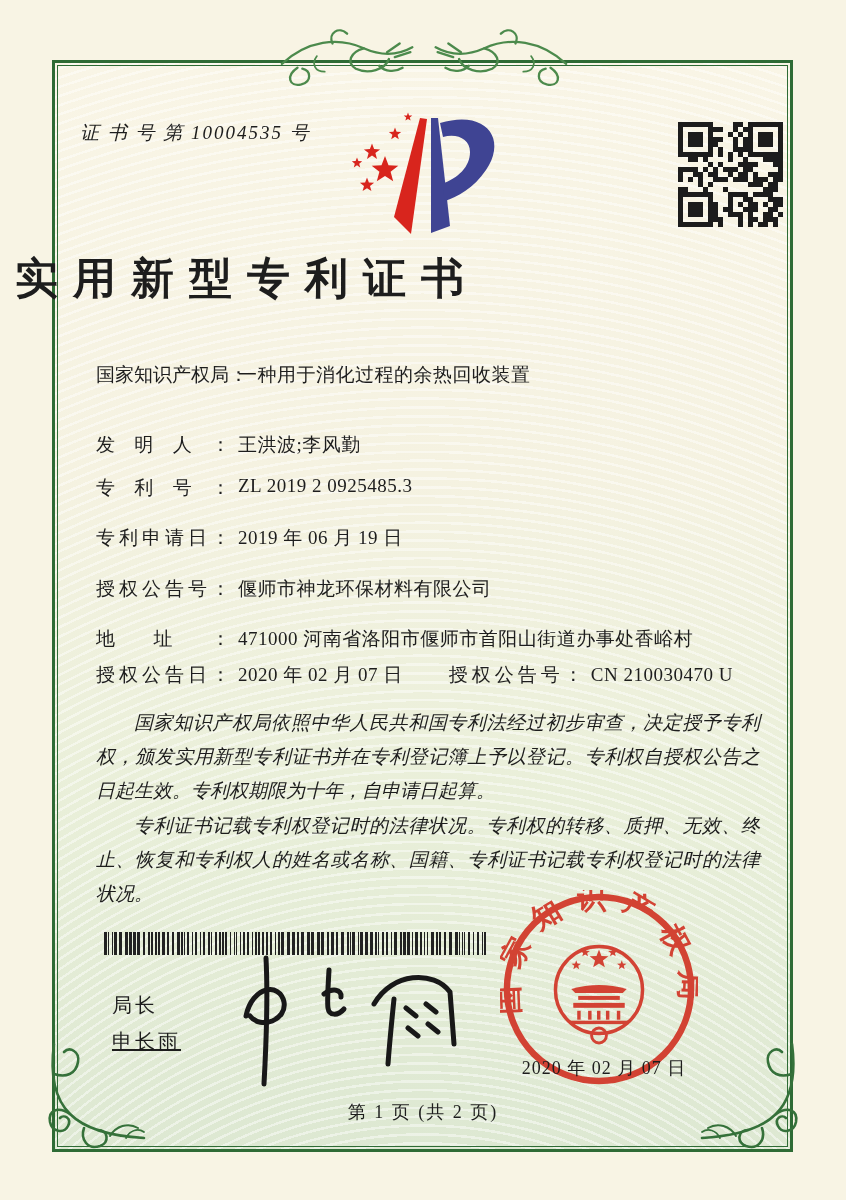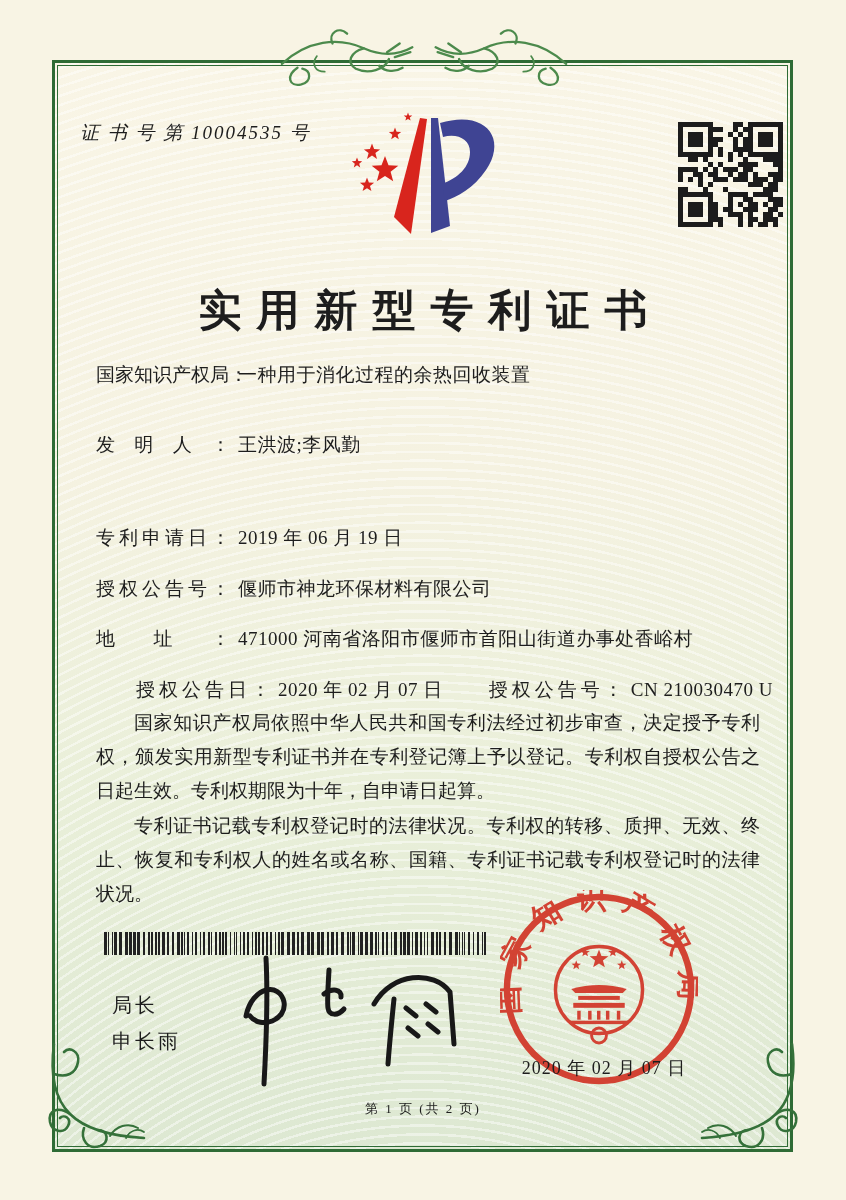--- a/index.html
+++ b/index.html
@@ -15,40 +15,40 @@
   
   .orn{position:absolute;pointer-events:none;}
   .orn svg{display:block;width:100%;height:100%;}
   .flip{transform:scaleX(-1);}
   
   .cert-no{position:absolute;left:80px;top:120px;font-size:19px;letter-spacing:2px;font-style:italic;}
   .logo{position:absolute;left:345px;top:104px;width:165px;height:142px;}
   .qr{position:absolute;left:678px;top:122px;width:105px;height:105px;
       display:grid;grid-template-columns:repeat(21,1fr);grid-template-rows:repeat(21,1fr);}
   .qr div{background:transparent;} .qr div.on{background:#1c1c1c;}
-  .title{position:absolute;left:0;right:0;top:250px;text-align:center;
-         font-size:43px;font-weight:700;letter-spacing:15px;text-indent:15px;margin-top:32px;}
+  .title{position:absolute;left:0;right:0;top:250px;
+         font-size:43px;font-weight:700;letter-spacing:15px;text-indent:15px;}
   
   .row{position:absolute;left:96px;font-size:19px;white-space:nowrap;}
   .flabel{display:inline-block;width:134px;text-align:justify;text-align-last:justify;vertical-align:top;}
   .fvalue{margin-left:8px;letter-spacing:0.5px;}
   .pair2{margin-left:46px;}
   
   .paras{position:absolute;left:96px;width:664px;top:706px;font-size:19px;line-height:1.8;text-align:justify;}
-  .paras p{margin:0;text-indent:2em;}
+  .paras p{margin:0;text-indent:2em;font-style:italic;}
   
   .barcode{position:absolute;left:104px;top:932px;width:388px;height:23px;font-size:0;}
   .barcode span{display:inline-block;height:100%;background:#222;vertical-align:top;}
   .signer{position:absolute;left:112px;font-family:"Liberation Sans","DejaVu Sans",sans-serif;
           font-size:20px;letter-spacing:3px;}
   .sig{position:absolute;left:228px;top:944px;width:250px;height:145px;}
   .seal{position:absolute;left:500px;top:890px;width:198px;height:198px;opacity:0.95;}
   .seal-date{position:absolute;left:506px;top:1056px;width:196px;text-align:center;
              font-size:18px;letter-spacing:1px;}
-  .page-ind{position:absolute;left:0;right:0;top:1100px;text-align:center;font-size:13px;letter-spacing:2px;}
+  .page-ind{position:absolute;left:0;right:0;top:1100px;text-align:center;font-size:18px;letter-spacing:2px;}
   .back-note{position:absolute;left:0;right:0;top:1160px;text-align:center;font-size:17px;letter-spacing:3px;color:#2a2a2a;}
 </style>
 </head>
 <body>
 
 <div class="stage">
 
   <div class="frame"></div>
 
   <div class="orn" style="left:278px;top:22px;width:146px;height:74px;">
@@ -554,42 +554,45 @@
     </div>
 
   <div class="title">实用新型专利证书</div>
 
   <div class="row" style="top:362px;">
     <span class="flabel">国家知识产权局：</span><span class="fvalue">一种用于消化过程的余热回收装置</span>
   </div>
   <div class="row" style="top:432px;">
     <span class="flabel">发明人：</span><span class="fvalue">王洪波;李风勤</span>
   </div>
+  <div class="row" style="top:475px;">
+    <span class="flabel">专利号：</span><span class="fvalue">ZL 2019 2 0925485.3</span>
+  </div>
   <div class="row" style="top:525px;">
     <span class="flabel">专利申请日：</span><span class="fvalue">2019 年 06 月 19 日</span>
   </div>
   <div class="row" style="top:576px;">
     <span class="flabel">授权公告号：</span><span class="fvalue">偃师市神龙环保材料有限公司</span>
   </div>
   <div class="row" style="top:626px;">
     <span class="flabel">地址：</span><span class="fvalue">471000 河南省洛阳市偃师市首阳山街道办事处香峪村</span>
   </div>
-  <div class="row" style="top:677px;margin-left:40px;">
+  <div class="row" style="top:662px;">
     <span class="flabel">授权公告日：</span><span class="fvalue">2020 年 02 月 07 日</span><span class="flabel pair2">授权公告号：</span><span class="fvalue">CN 210030470 U</span>
   </div>
 
   <div class="paras">
     <p>国家知识产权局依照中华人民共和国专利法经过初步审查，决定授予专利权，颁发实用新型专利证书并在专利登记簿上予以登记。专利权自授权公告之日起生效。专利权期限为十年，自申请日起算。</p>
     <p>专利证书记载专利权登记时的法律状况。专利权的转移、质押、无效、终止、恢复和专利权人的姓名或名称、国籍、专利证书记载专利权登记时的法律状况。</p>
   </div>
 
   <div class="barcode" id="barcode"><span style="width: 3px; margin-right: 1px;"></span><span style="width: 1px; margin-right: 3px;"></span><span style="width: 1px; margin-right: 1px;"></span><span style="width: 3px; margin-right: 2px;"></span><span style="width: 3px; margin-right: 3px;"></span><span style="width: 3px; margin-right: 1px;"></span><span style="width: 3px; margin-right: 1px;"></span><span style="width: 3px; margin-right: 1px;"></span><span style="width: 3px; margin-right: 3px;"></span><span style="width: 2px; margin-right: 3px;"></span><span style="width: 2px; margin-right: 1px;"></span><span style="width: 2px; margin-right: 2px;"></span><span style="width: 2px; margin-right: 1px;"></span><span style="width: 2px; margin-right: 2px;"></span><span style="width: 3px; margin-right: 2px;"></span><span style="width: 2px; margin-right: 3px;"></span><span style="width: 2px; margin-right: 3px;"></span><span style="width: 3px; margin-right: 1px;"></span><span style="width: 2px; margin-right: 1px;"></span><span style="width: 1px; margin-right: 2px;"></span><span style="width: 2px; margin-right: 3px;"></span><span style="width: 1px; margin-right: 2px;"></span><span style="width: 2px; margin-right: 3px;"></span><span style="width: 1px; margin-right: 2px;"></span><span style="width: 2px; margin-right: 3px;"></span><span style="width: 2px; margin-right: 1px;"></span><span style="width: 1px; margin-right: 3px;"></span><span style="width: 2px; margin-right: 2px;"></span><span style="width: 2px; margin-right: 1px;"></span><span style="width: 2px; margin-right: 1px;"></span><span style="width: 2px; margin-right: 3px;"></span><span style="width: 1px; margin-right: 3px;"></span><span style="width: 1px; margin-right: 1px;"></span><span style="width: 1px; margin-right: 3px;"></span><span style="width: 1px; margin-right: 2px;"></span><span style="width: 2px; margin-right: 2px;"></span><span style="width: 2px; margin-right: 3px;"></span><span style="width: 1px; margin-right: 2px;"></span><span style="width: 2px; margin-right: 1px;"></span><span style="width: 2px; margin-right: 2px;"></span><span style="width: 2px; margin-right: 2px;"></span><span style="width: 2px; margin-right: 2px;"></span><span style="width: 2px; margin-right: 3px;"></span><span style="width: 1px; margin-right: 2px;"></span><span style="width: 2px; margin-right: 1px;"></span><span style="width: 3px; margin-right: 3px;"></span><span style="width: 3px; margin-right: 2px;"></span><span style="width: 3px; margin-right: 2px;"></span><span style="width: 2px; margin-right: 2px;"></span><span style="width: 3px; margin-right: 3px;"></span><span style="width: 3px; margin-right: 1px;"></span><span style="width: 3px; margin-right: 3px;"></span><span style="width: 3px; margin-right: 1px;"></span><span style="width: 3px; margin-right: 3px;"></span><span style="width: 2px; margin-right: 2px;"></span><span style="width: 3px; margin-right: 2px;"></span><span style="width: 2px; margin-right: 3px;"></span><span style="width: 3px; margin-right: 3px;"></span><span style="width: 2px; margin-right: 1px;"></span><span style="width: 1px; margin-right: 1px;"></span><span style="width: 3px; margin-right: 3px;"></span><span style="width: 1px; margin-right: 1px;"></span><span style="width: 3px; margin-right: 2px;"></span><span style="width: 3px; margin-right: 2px;"></span><span style="width: 3px; margin-right: 2px;"></span><span style="width: 2px; margin-right: 1px;"></span><span style="width: 1px; margin-right: 3px;"></span><span style="width: 2px; margin-right: 2px;"></span><span style="width: 2px; margin-right: 3px;"></span><span style="width: 1px; margin-right: 2px;"></span><span style="width: 3px; margin-right: 3px;"></span><span style="width: 2px; margin-right: 1px;"></span><span style="width: 3px; margin-right: 1px;"></span><span style="width: 3px; margin-right: 2px;"></span><span style="width: 1px; margin-right: 2px;"></span><span style="width: 3px; margin-right: 2px;"></span><span style="width: 2px; margin-right: 2px;"></span><span style="width: 1px; margin-right: 2px;"></span><span style="width: 1px; margin-right: 3px;"></span><span style="width: 3px; margin-right: 2px;"></span><span style="width: 2px; margin-right: 1px;"></span><span style="width: 2px; margin-right: 3px;"></span><span style="width: 2px; margin-right: 3px;"></span><span style="width: 3px; margin-right: 3px;"></span><span style="width: 3px; margin-right: 1px;"></span><span style="width: 1px; margin-right: 2px;"></span><span style="width: 1px; margin-right: 1px;"></span><span style="width: 1px; margin-right: 3px;"></span><span style="width: 2px; margin-right: 3px;"></span><span style="width: 1px; margin-right: 3px;"></span><span style="width: 2px; margin-right: 3px;"></span><span style="width: 1px; margin-right: 1px;"></span><span style="width: 2px; margin-right: 3px;"></span></div>
 
   <div class="signer" style="top:992px;">局长</div>
-  <div class="signer" style="top:1028px;">申长雨</div>
+  <div class="signer" style="top:1028px;text-decoration:underline;">申长雨</div>
 
   <div class="sig">
     <svg viewBox="0 0 250 145" fill="none" stroke="#181818" stroke-width="5" stroke-linecap="round" stroke-linejoin="round">
       <path d="M18,72 C24,42 52,38 56,58 C59,76 33,86 22,72"></path>
       <path d="M38,14 C40,54 38,104 36,140"></path>
       <path d="M96,50 C104,44 114,45 113,53"></path>
       <path d="M101,26 C100,44 99,58 100,64 C101,72 110,72 116,65"></path>
       <path d="M146,60 C164,28 206,26 222,48 L226,100"></path>
       <path d="M166,55 C163,84 161,106 160,120"></path>
       <path d="M178,64 l10,8 M198,60 l10,8 M180,84 l10,8 M200,80 l10,8"></path>

